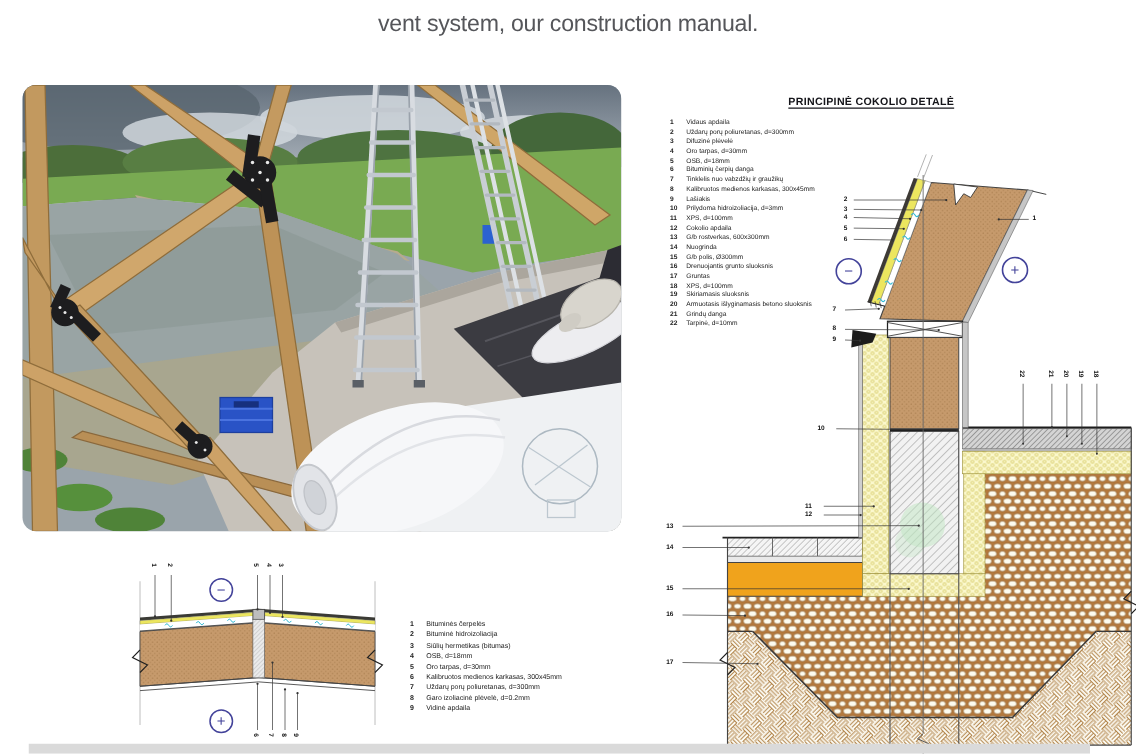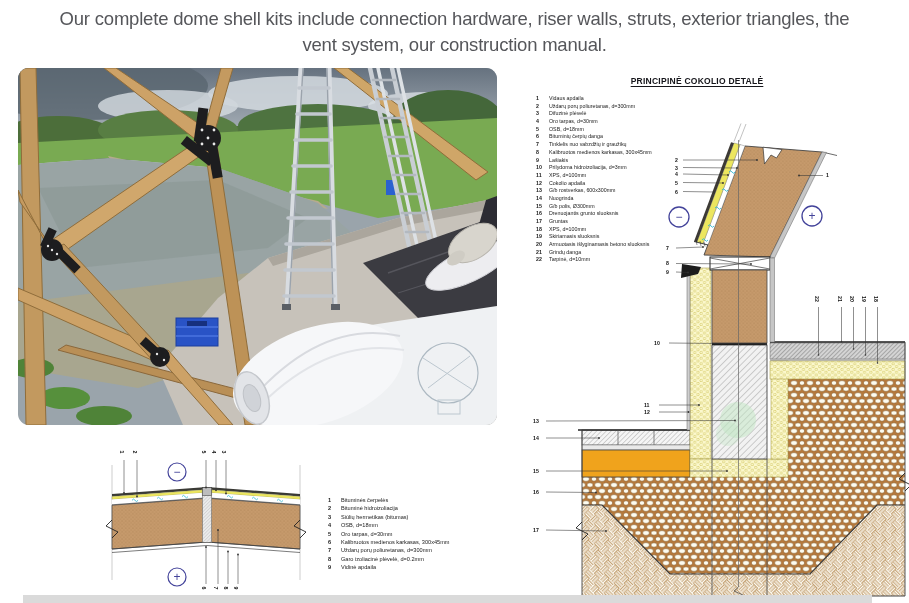--- a/index.html
+++ b/index.html
@@ -25,21 +25,20 @@
   .co{position:absolute;font-size:5.2px;line-height:6px;font-weight:700;color:#111;}
   .rot{transform:rotate(90deg);transform-origin:center;}
   .sign{position:absolute;width:16px;height:15px;text-align:center;
         font-size:12px;line-height:15px;color:#43439a;}
   .bottom-bar{position:absolute;left:23px;top:595px;width:849px;height:8px;background:#dadada;}
 </style>
 </head>
 <body>
 
 <div class="intro">
-  <span style="display:block">Our complete dome shell kits include connection hardware, riser walls, struts, exterior triangles, the</span>
   <span style="display:block">vent system, our construction manual.</span>
 </div>
 
 <div class="photo">
 <svg width="479" height="357" viewBox="0 0 479 357">
   <defs>
     <linearGradient id="skyg" x1="0" y1="0" x2="0" y2="1">
       <stop offset="0" stop-color="#66727f"></stop>
           <stop offset="1" stop-color="#c9d0d6"></stop>
     </linearGradient>

